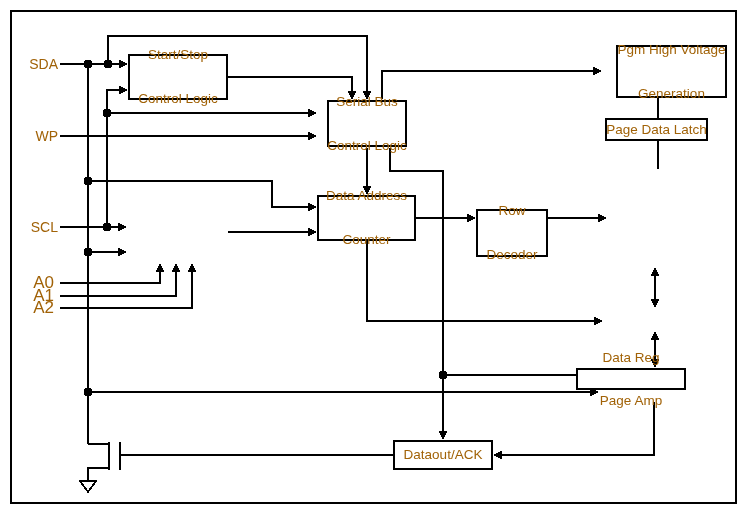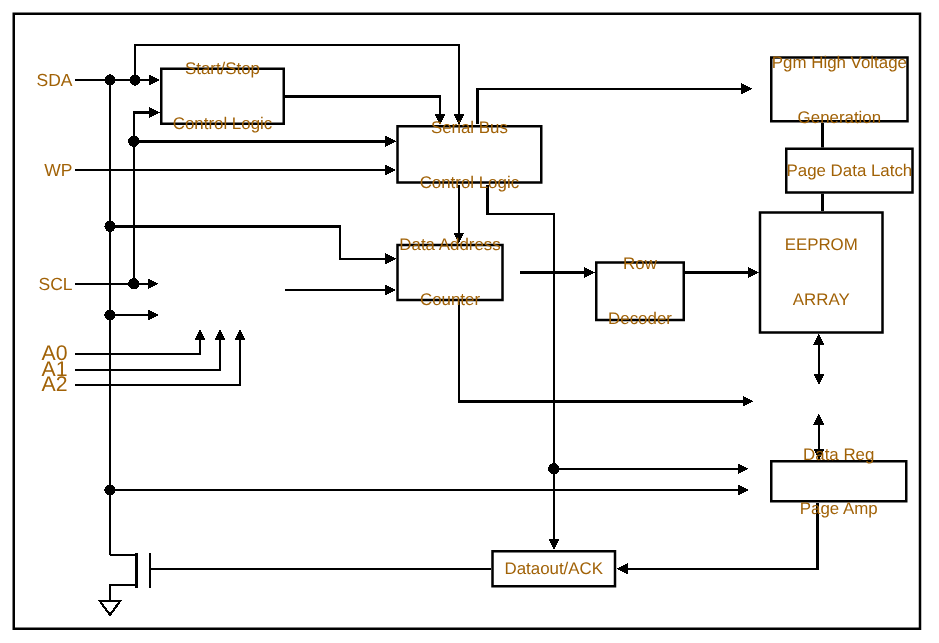--- a/index.html
+++ b/index.html
@@ -141,52 +141,48 @@
   <div class="pin" style="left:20px;top:219px;width:38px">SCL</div>
   <div class="pin small" style="left:28px;top:275px;width:26px">A0</div>
   <div class="pin small" style="left:28px;top:288px;width:26px">A1</div>
   <div class="pin small" style="left:28px;top:300px;width:26px">A2</div>
 
   <div class="box" style="left:128px;top:54px;width:100px;height:46px">
     <span>Start/Stop</span>
     <span>Control Logic</span>
   </div>
 
-  <div class="box" style="left:317px;top:100px;width:117px;height:47px">
+  <div class="box" style="left:327px;top:100px;width:80px;height:47px">
     <span>Serial Bus</span>
     <span>Control Logic</span>
   </div>
 
 
-  <div class="box" style="left:317px;top:195px;width:86px;height:46px">
+  <div class="box" style="left:317px;top:195px;width:99px;height:46px">
     <span>Data Address</span>
     <span>Counter</span>
   </div>
 
   <div class="box" style="left:476px;top:209px;width:72px;height:48px">
     <span>Row</span>
     <span>Decoder</span>
   </div>
 
   <div class="box" style="left:616px;top:45px;width:111px;height:53px">
     <span>Pgm High Voltage</span>
     <span>Generation</span>
   </div>
 
-  <div class="box" style="left:628px;top:118px;width:103px;height:37px">
+  <div class="box" style="left:605px;top:118px;width:103px;height:23px">
     <span>Page Data Latch</span>
   </div>
 
-  <div class="box" style="left:607px;top:169px;width:100px;height:98px">
-    <span>EEPROM</span>
-    <span>ARRAY</span>
-  </div>
 
 
-  <div class="box tight" style="left:616px;top:368px;width:110px;height:34px">
+  <div class="box tight" style="left:576px;top:368px;width:110px;height:22px">
     <span>Data Reg</span>
     <span>Page Amp</span>
   </div>
 
   <div class="box" style="left:393px;top:440px;width:100px;height:30px">
     <span>Dataout/ACK</span>
   </div>
 
 </div>
 

